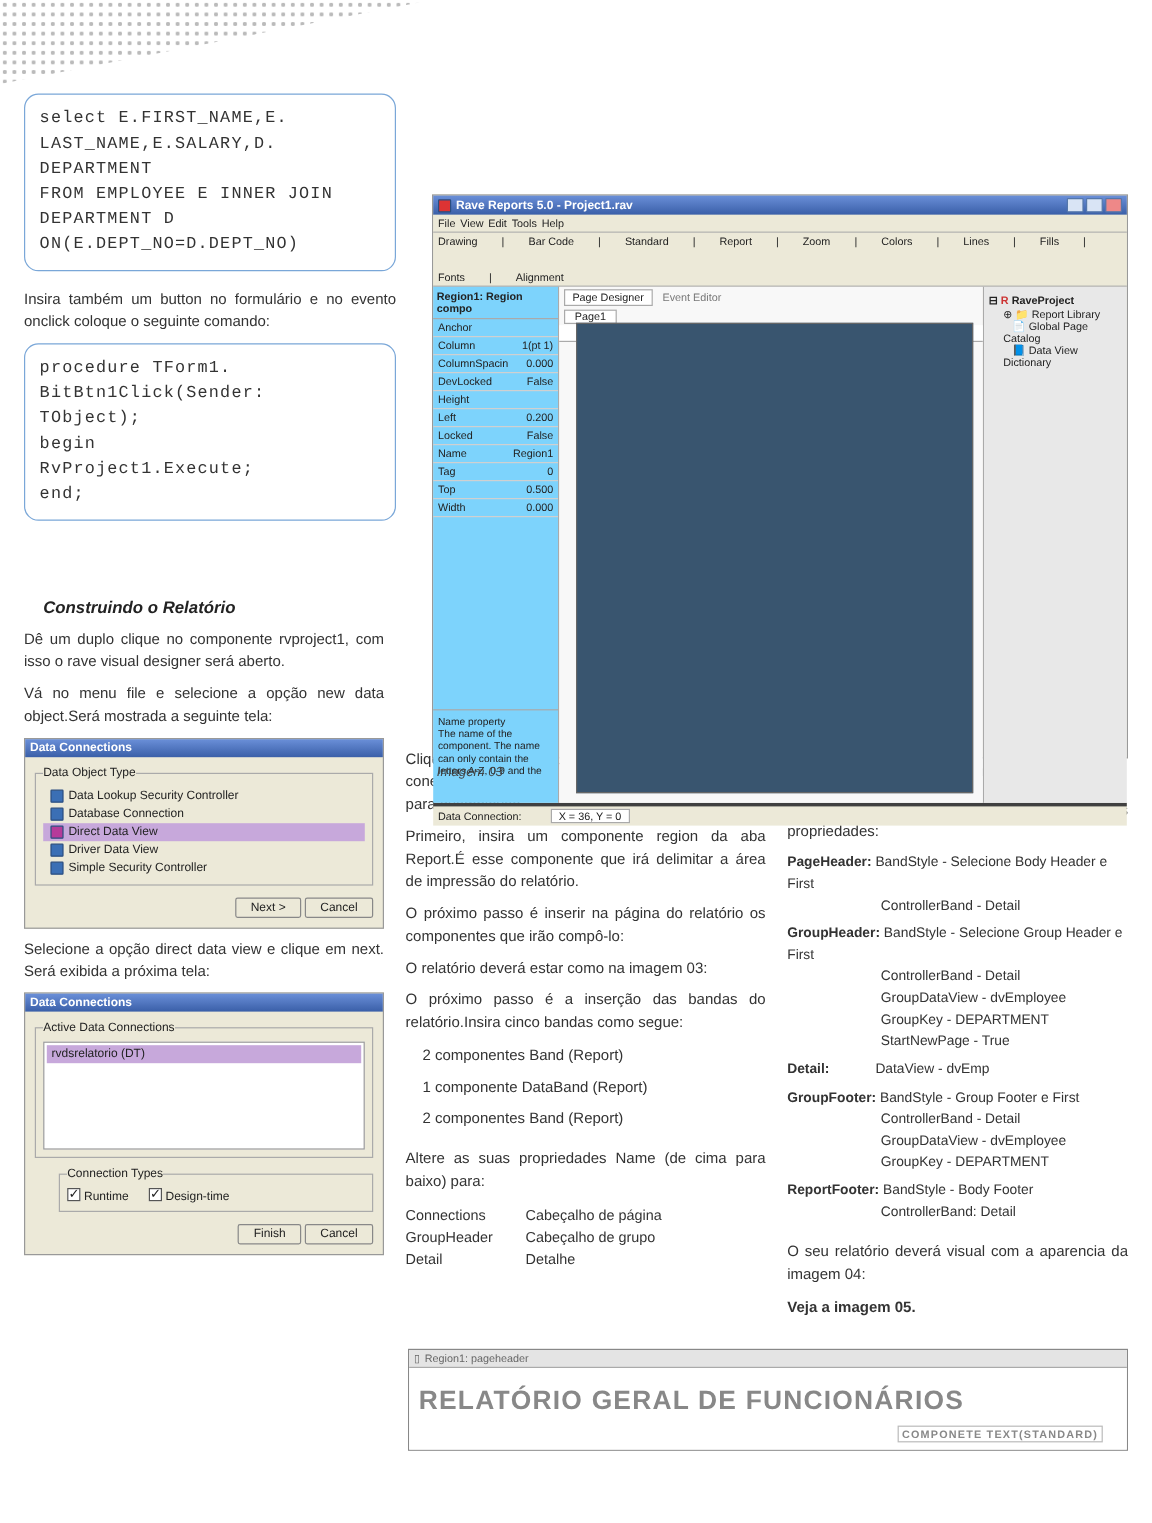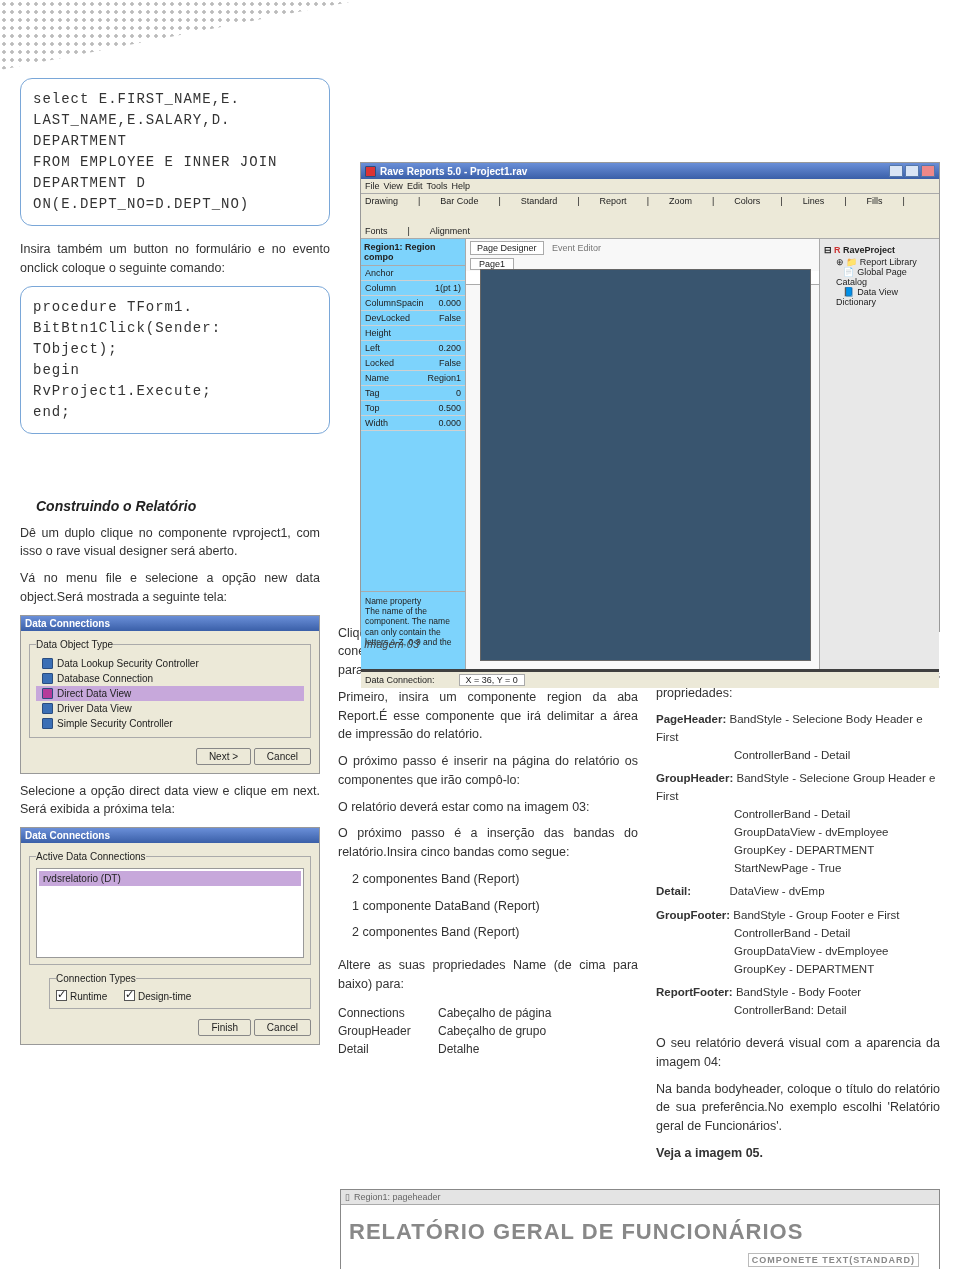--- a/index.html
+++ b/index.html
@@ -314,21 +314,20 @@
 
       <div class="spec"><span class="lbl">GroupHeader:</span>&nbsp;<span>BandStyle - Selecione Group Header e First</span><br><span style="margin-left:78px;">ControllerBand - Detail</span><br><span style="margin-left:78px;">GroupDataView - dvEmployee</span><br><span style="margin-left:78px;">GroupKey - DEPARTMENT</span><br><span style="margin-left:78px;">StartNewPage - True</span></div>
 
       <div class="spec"><span class="lbl">Detail:</span>&nbsp;&nbsp;&nbsp;&nbsp;&nbsp;&nbsp;&nbsp;&nbsp;&nbsp;&nbsp;&nbsp;&nbsp;<span>DataView - dvEmp</span></div>
 
       <div class="spec"><span class="lbl">GroupFooter:</span>&nbsp;<span>BandStyle - Group Footer e First</span><br><span style="margin-left:78px;">ControllerBand - Detail</span><br><span style="margin-left:78px;">GroupDataView - dvEmployee</span><br><span style="margin-left:78px;">GroupKey - DEPARTMENT</span></div>
 
       <div class="spec"><span class="lbl">ReportFooter:</span>&nbsp;<span>BandStyle - Body Footer</span><br><span style="margin-left:78px;">ControllerBand: Detail</span></div>
 
       <p style="margin-top:14px;">O seu relatório deverá visual com a aparencia da imagem 04:</p>
-      <p>Na banda bodyheader, coloque o título do relatório de sua preferência.No exemplo escolhi 'Relatório geral de Funcionários'.</p>
       <p style="font-weight:bold;">Veja a imagem 05.</p>
     </div>
   </div>
 
   <div class="reportstrip" style="margin-left:320px;">
     <div class="bar">
         <span>▯</span>
         <span>Region1: pageheader</span>
       </div>
     <div class="bigtitle compline">

